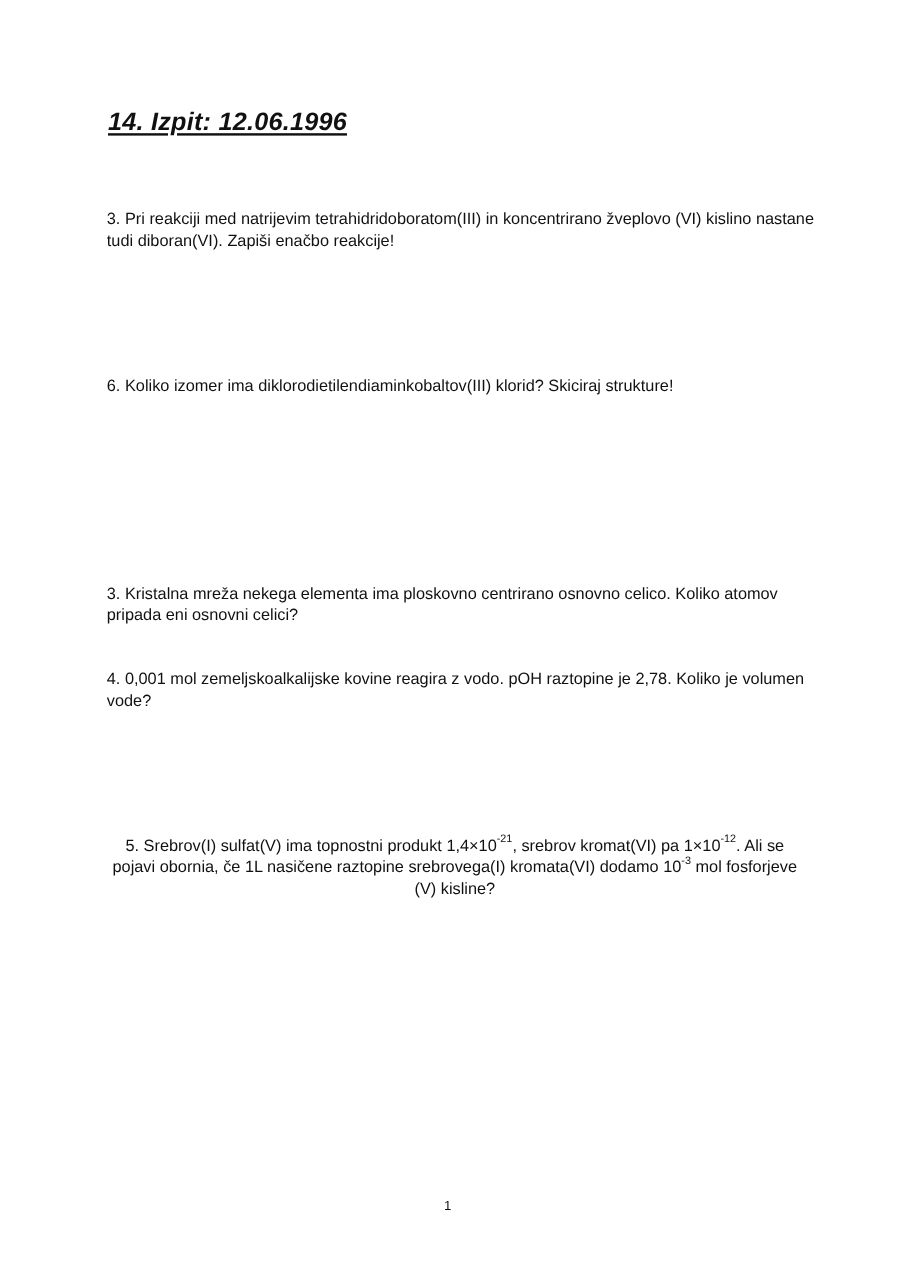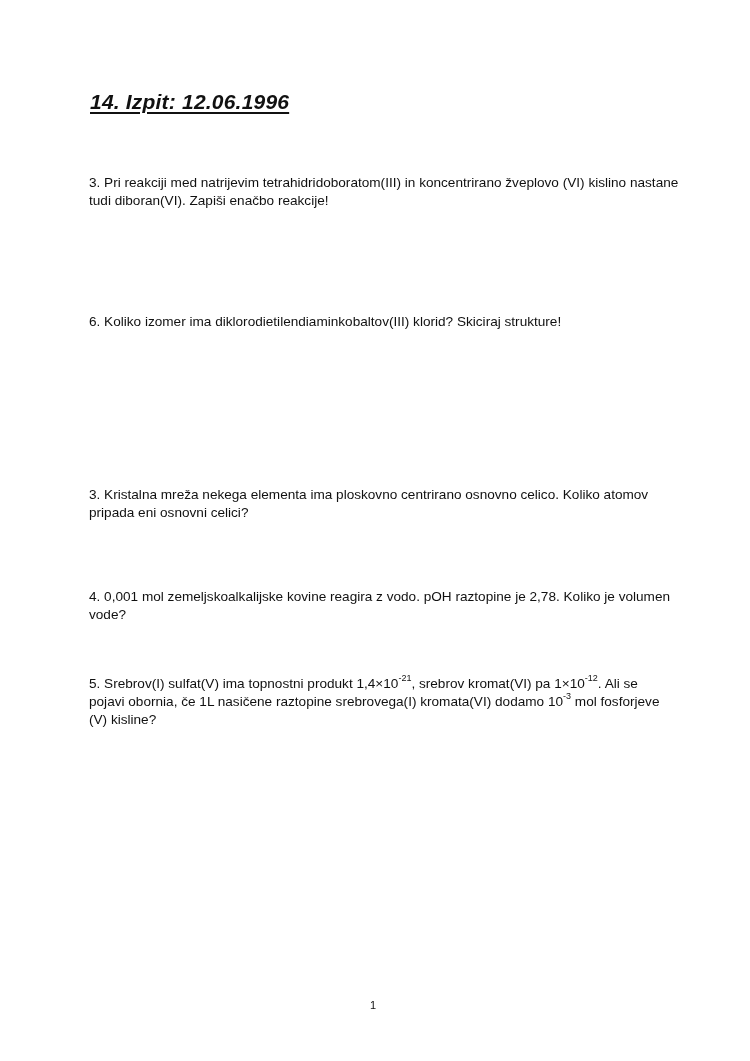--- a/index.html
+++ b/index.html
@@ -16,18 +16,18 @@
 
 <div>
   <div class="title">14. Izpit: 12.06.1996</div>
 
   <div class="q" style="top:174px;">3. Pri reakciji med natrijevim tetrahidridoboratom(III) in koncentrirano žveplovo (VI) kislino nastane tudi diboran(VI). Zapiši enačbo reakcije!</div>
 
   <div class="q" style="top:313px;">6. Koliko izomer ima diklorodietilendiaminkobaltov(III) klorid?  Skiciraj strukture!</div>
 
   <div class="q" style="top:450px;margin-top:36px;">3. Kristalna mreža nekega elementa ima ploskovno centrirano osnovno celico. Koliko atomov pripada eni osnovni celici?</div>
 
-  <div class="q" style="top:588px;">4. 0,001 mol zemeljskoalkalijske kovine reagira z vodo. pOH raztopine je 2,78. Koliko je volumen vode?</div>
+  <div class="q" style="top:557px;">4. 0,001 mol zemeljskoalkalijske kovine reagira z vodo. pOH raztopine je 2,78. Koliko je volumen vode?</div>
 
-  <div class="q" style="top:675px; width:580px;"><span>5. Srebrov(I) sulfat(V) ima topnostni produkt 1,4×10</span><sup>-21</sup><span>, srebrov kromat(VI) pa 1×10</span><sup>-12</sup><span>. Ali se pojavi obornia, če 1L nasičene raztopine srebrovega(I) kromata(VI)  dodamo 10</span><sup>-3</sup><span> mol fosforjeve (V) kisline?</span></div>
+  <div class="q" style="top:696px; width:580px;text-align:center;"><span>5. Srebrov(I) sulfat(V) ima topnostni produkt 1,4×10</span><sup>-21</sup><span>, srebrov kromat(VI) pa 1×10</span><sup>-12</sup><span>. Ali se pojavi obornia, če 1L nasičene raztopine srebrovega(I) kromata(VI)  dodamo 10</span><sup>-3</sup><span> mol fosforjeve (V) kisline?</span></div>
 
   <div class="pageno">1</div>
 </div>
 
 </body></html>

